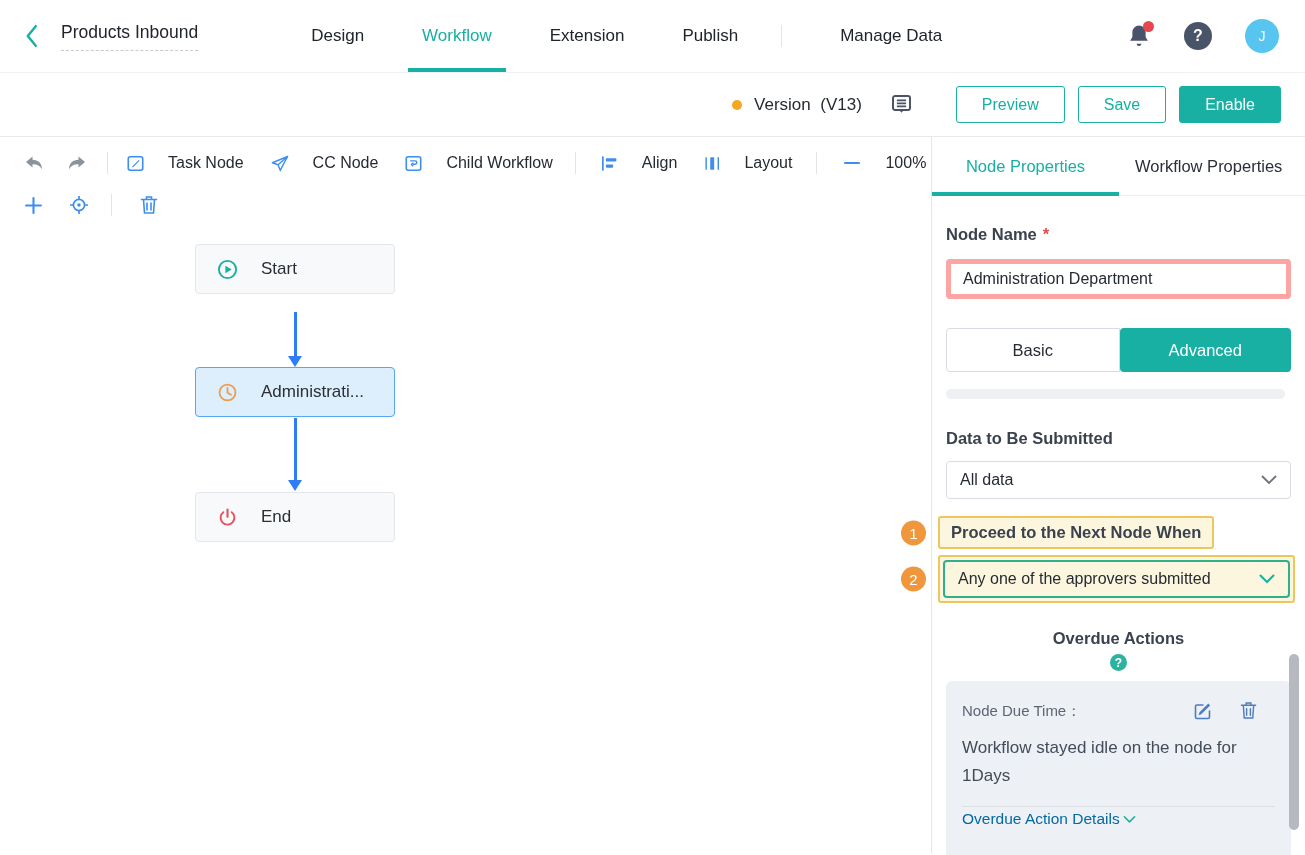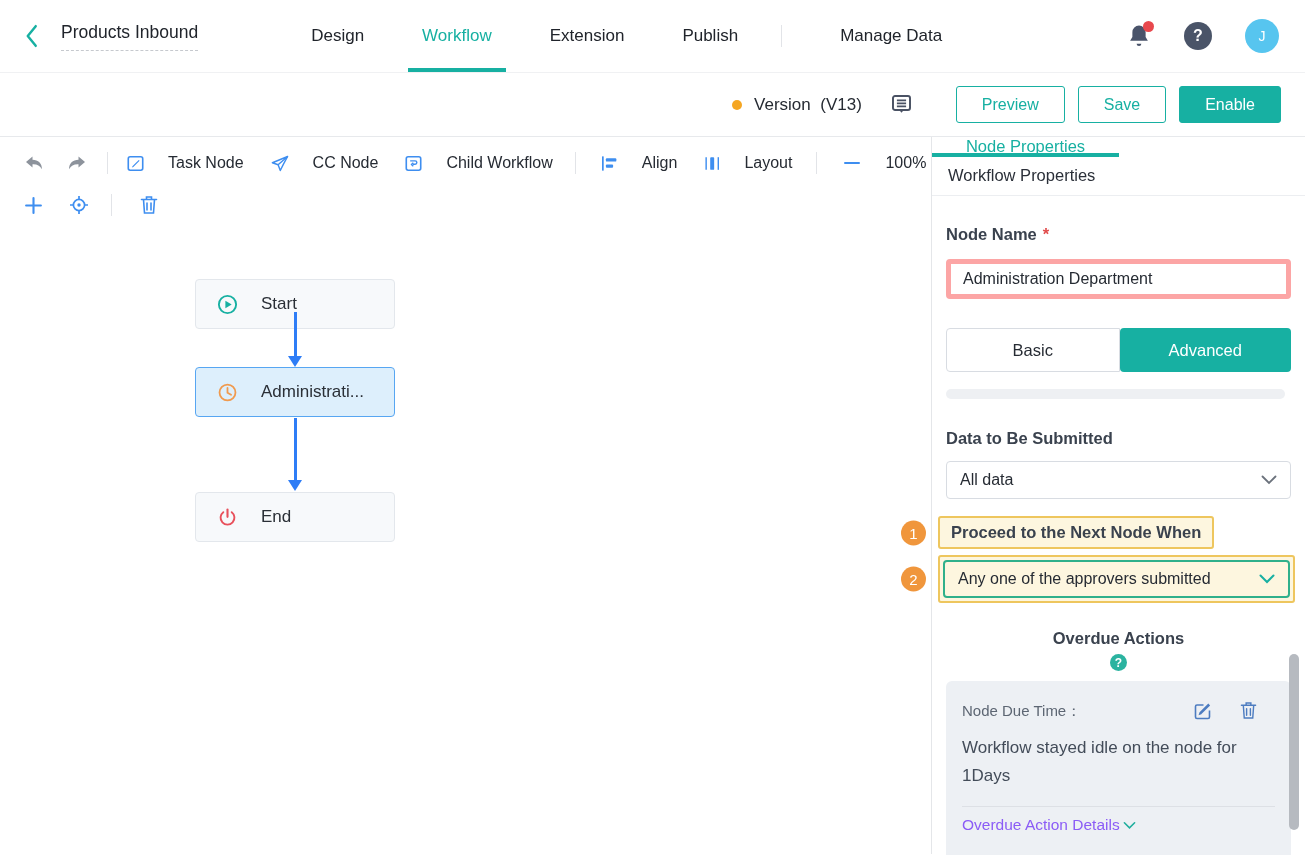--- a/index.html
+++ b/index.html
@@ -65,21 +65,21 @@
   .arrow { position: absolute; width: 14px; }
   .arrow .line { position: absolute; left: 5.5px; top: 0; width: 3px; background: #2e7df6; }
   .arrow .head { position: absolute; left: 0; width: 0; height: 0;
     border-left: 7px solid transparent; border-right: 7px solid transparent;
     border-top: 11px solid #2e7df6; }
 
   
   .panel { width: 374px; border-left: 1px solid #e4e6e9; background: #fff;
     position: relative; }
   .ptabs { display: flex; height: 59px; border-bottom: 1px solid #eceef1;
-    font-size: 16.5px; flex-direction: column; }
+    font-size: 16.5px; }
   .ptab { display: flex; align-items: center; cursor: pointer; }
   .ptab.first { width: 187px; justify-content: center; color: #17b0a2;
     position: relative; }
   .ptab.first::after { content: ""; position: absolute; bottom: -1px; left: 0;
     right: 0; height: 4px; background: #17b0a2; }
   .ptab.second { flex: 1; padding-left: 16px; color: #2a2f38; }
 
   .pbody { padding: 0 14px; position: relative; overflow: visible; }
   .section-label { font-weight: bold; font-size: 16.5px; color: #3a424e;
     display: flex; align-items: center; gap: 6px; }
@@ -124,21 +124,21 @@
     color: #fff; font-size: 12px; font-weight: bold; display: flex;
     align-items: center; justify-content: center; cursor: pointer; }
 
   .overdue-card { margin-top: 10px; background: #edf0f4; border-radius: 6px;
     padding: 20px 16px 16px; height: 230px; }
   .card-row { display: flex; align-items: center; font-size: 15px; color: #5d6673; }
   .card-icons { margin-left: auto; display: flex; gap: 27px; padding-right: 18px; }
   .card-icons span { cursor: pointer; display: flex; }
   .card-body { font-size: 17px; color: #434c59; margin-top: 13px; line-height: 1.62; }
   .card-divider { border-top: 1px solid #dde0e5; margin-top: 17px; }
-  .card-link { margin-top: 9px; color: #8b5cf6; font-size: 15.5px; display: flex;
+  .card-link { margin-top: 3px; color: #0369a1; font-size: 15.5px; display: flex;
     align-items: center; gap: 3px; cursor: pointer; width: fit-content; }
 
   .scroll-thumb { position: absolute; right: 6px; top: 517px; width: 10px;
     height: 176px; background: #b6bac0; border-radius: 5px; cursor: pointer; }
 </style>
 </head>
 <body>
 
 <div class="header">
   <span class="back-btn">
@@ -282,21 +282,21 @@
         </svg>
       </span>
       <span class="t-div"></span>
       <span class="t-item" style="margin-left:10px">
         <svg width="18" height="20" viewBox="0 0 18 20">
           <path d="M1.5 4.5 h15 M6.5 4.5 V2 h5 v2.5 M3.5 4.5 l1 13.5 h9 l1-13.5 M7 8 v7 M11 8 v7" stroke="#3e8ef0" stroke-width="1.6" fill="none" stroke-linecap="round"></path>
         </svg>
       </span>
     </div>
 
-    <div class="flow-node" style="left:195px; top:142px;">
+    <div class="flow-node" style="left:195px; top:107px;">
       <svg width="21" height="21" viewBox="0 0 20 20">
         <circle cx="10" cy="10" r="8.2" stroke="#17b0a2" stroke-width="1.8" fill="none"></circle>
         <polygon points="8,6.4 14,10 8,13.6" fill="#17b0a2"></polygon>
       </svg>
       <span>Start</span>
     </div>
 
     <div class="arrow" style="left:288px; top:175px; height:55px;">
       <div class="line" style="height:45px;"></div>
       <div class="head" style="top:44px;"></div>

